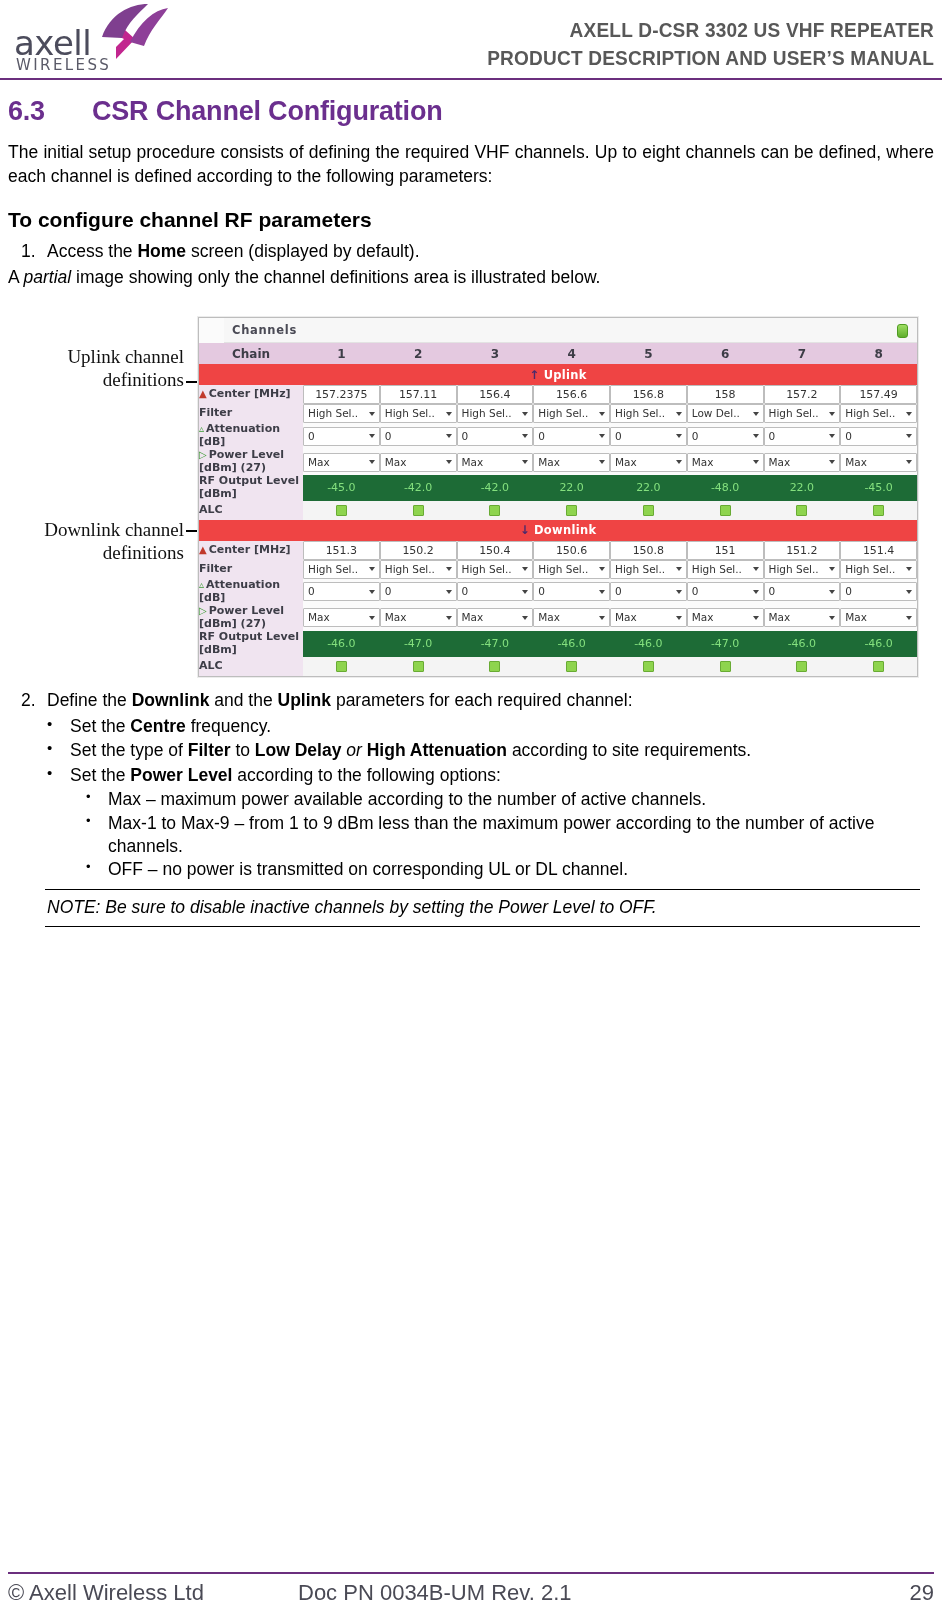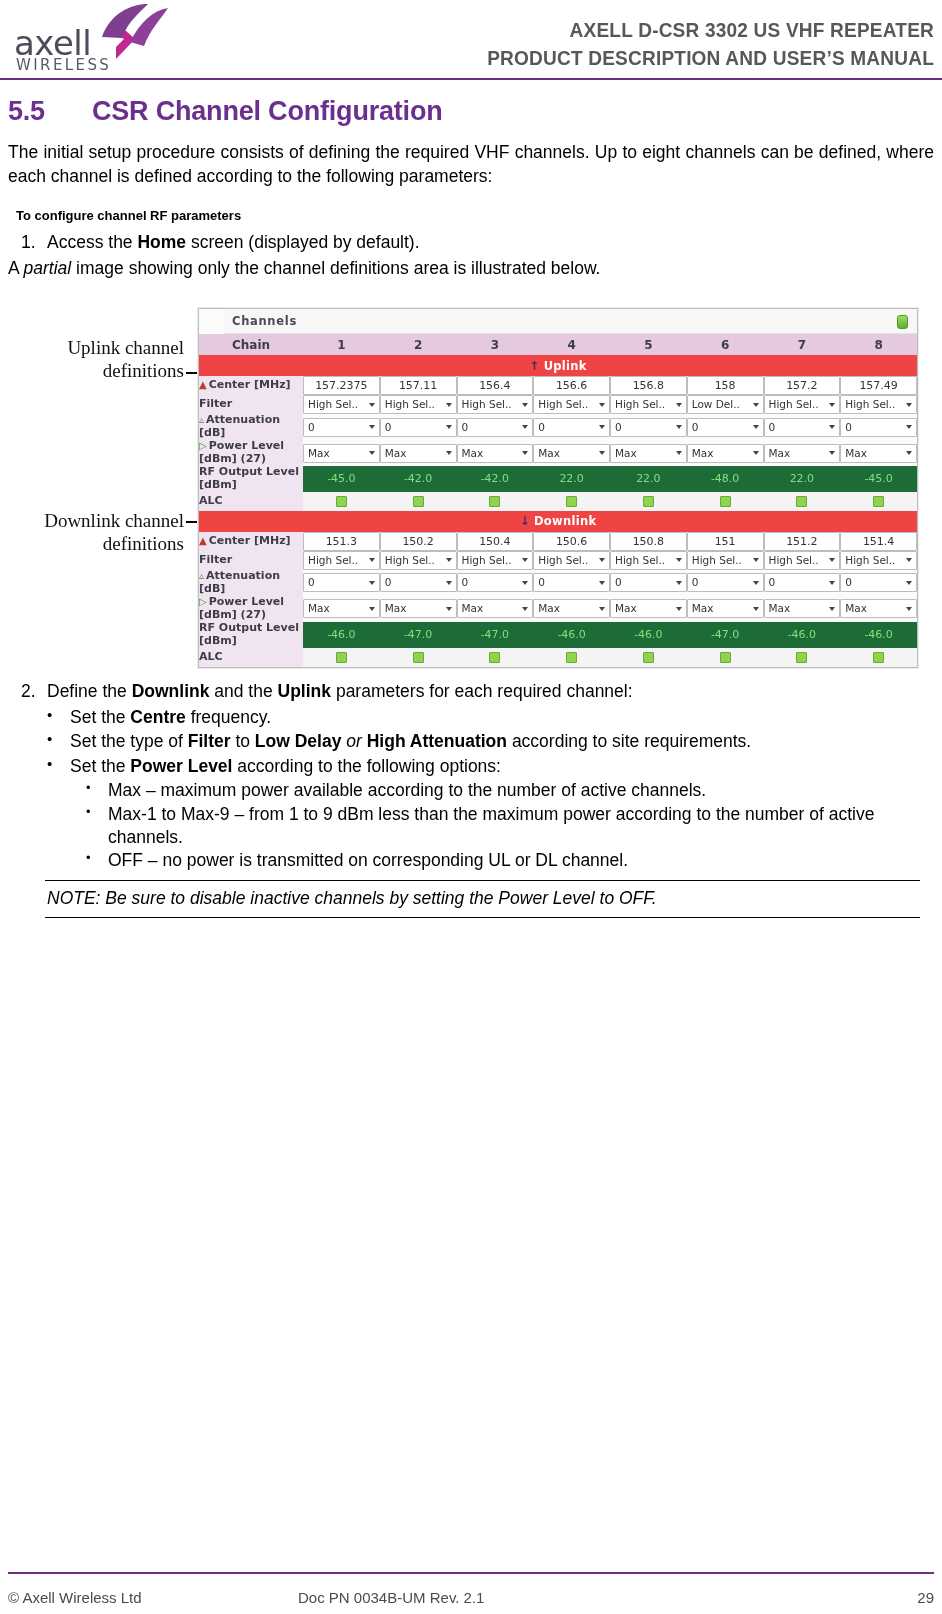--- a/index.html
+++ b/index.html
@@ -116,22 +116,22 @@
     font-size: 15px;
   }
 
   ul.bul2 > li { padding-left: 62px; margin-bottom: 1px; }
   ul.bul2 > li::before { left: 39px; }
 
   ul.bul3 > li { padding-left: 100px; margin-bottom: 0px; line-height: 1.33;}
   ul.bul3 > li::before { left: 78px; font-size: 13px; top: 0px;}
 
   h3.sub {
-    margin: 20px 0 8px 8px;
-    font-size: 13px;
+    margin: 20px 0 8px 0;
+    font-size: 21px;
     font-weight: bold;
   }
   ol.steps { list-style: none; margin: 0; padding: 0; }
   ol.steps li {
     position: relative;
     padding-left: 39px;
     font-size: 17.5px;
     line-height: 1.345;
     margin-bottom: 2px;
   }
@@ -317,21 +317,21 @@
     left: 8px; bottom: 40px;
     width: 926px; height: 1.6px;
     background: #6b2f7e;
   }
   .footer {
     position: absolute;
     left: 8px; bottom: 8px;
     width: 926px;
     display: flex;
     align-items: baseline;
-    font-size: 15px;
+    font-size: 22px;
     color: #4a4a55;
   }
   .footer .f-left { width: 290px; }
   .footer .f-mid { flex: 1; }
   .footer .f-right { width: 60px; text-align: right; }
 </style>
 </head>
 <body>
 
 <div class="page-header">
@@ -347,21 +347,21 @@
   <div class="header-title">
     <div class="l1">AXELL D-CSR 3302 US VHF REPEATER</div>
     <div class="l2">PRODUCT DESCRIPTION AND USER’S MANUAL</div>
   </div>
   <div class="header-rule"></div>
 </div>
 
 <div class="content">
 
   <h1 class="section">
-    <span class="num">5.5</span>
+    <span class="num">6.3</span>
     <span>CSR Channel Configuration</span>
   </h1>
 
   <p class="body">The initial setup procedure consists of defining the required VHF channels. Up to eight channels can be defined, where each channel is defined according to the following parameters:</p>
 
 
   <h3 class="sub">To configure channel RF parameters</h3>
 
   <ol class="steps">
     <li>

